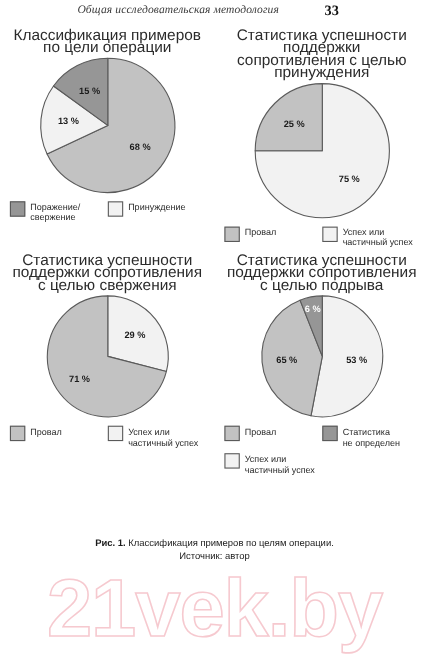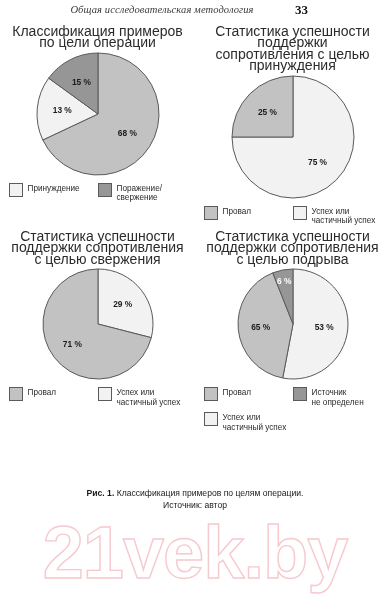--- a/index.html
+++ b/index.html
@@ -175,27 +175,27 @@
             <path d="M 62 62 L 62.00000000000001 1 A 61 61 0 1 1 6.805549799572809 87.97253678546943 Z" fill="#c2c2c2" stroke="#5a5a5a" stroke-width="1" stroke-linejoin="round"></path>
             <path d="M 62 62 L 6.805549799572809 87.97253678546943 A 61 61 0 0 1 12.6499633431282 26.145099610159143 Z" fill="#f2f2f2" stroke="#5a5a5a" stroke-width="1" stroke-linejoin="round"></path>
             <path d="M 62 62 L 12.6499633431282 26.145099610159143 A 61 61 0 0 1 61.999999999999986 1 Z" fill="#969696" stroke="#5a5a5a" stroke-width="1" stroke-linejoin="round"></path>
           </svg>
           <div class="slice-label" style="left: 91.8723px; top: 80.9576px;">68 %</div>
           <div class="slice-label" style="left: 26.777px; top: 58.6704px;">13 %</div>
           <div class="slice-label" style="left: 45.9378px; top: 30.4762px;">15 %</div>
         </div>
       <div class="legend">
           <div class="legend-item half">
-            <span class="legend-swatch" style="background: rgb(242, 242, 242);"></span>
-            <span class="legend-text">Принуждение</span>
-          </div>
-          <div class="legend-item half">
             <span class="legend-swatch" style="background: rgb(150, 150, 150);"></span>
             <span class="legend-text">Поражение/
 свержение</span>
+          </div>
+          <div class="legend-item half">
+            <span class="legend-swatch" style="background: rgb(242, 242, 242);"></span>
+            <span class="legend-text">Принуждение</span>
           </div>
         </div>
     </div>
     <div class="fig-cell">
       <div class="chart-title">Статистика успешности поддержки
 сопротивления с целью принуждения</div>
       <div class="pie-wrap">
           <svg width="124" height="124" viewBox="0 0 124 124">
             <path d="M 62 62 L 62.00000000000001 1 A 61 61 0 1 1 1 62.00000000000001 Z" fill="#f2f2f2" stroke="#5a5a5a" stroke-width="1" stroke-linejoin="round"></path>
             <path d="M 62 62 L 1 62.00000000000001 A 61 61 0 0 1 61.999999999999986 1 Z" fill="#c2c2c2" stroke="#5a5a5a" stroke-width="1" stroke-linejoin="round"></path>
@@ -256,21 +256,21 @@
           <div class="slice-label" style="left: 24.2416px; top: 59.0021px;">65 %</div>
           <div class="slice-label onDark" style="left: 47.7552px; top: 12.7794px;">6 %</div>
         </div>
       <div class="legend">
           <div class="legend-item half">
             <span class="legend-swatch" style="background: rgb(194, 194, 194);"></span>
             <span class="legend-text">Провал</span>
           </div>
           <div class="legend-item half">
             <span class="legend-swatch" style="background: rgb(150, 150, 150);"></span>
-            <span class="legend-text">Источник
+            <span class="legend-text">Статистика
 не определен</span>
           </div>
           <div class="legend-item full">
             <span class="legend-swatch" style="background: rgb(242, 242, 242);"></span>
             <span class="legend-text">Успех или
 частичный успех</span>
           </div>
         </div>
     </div>
   </div>

